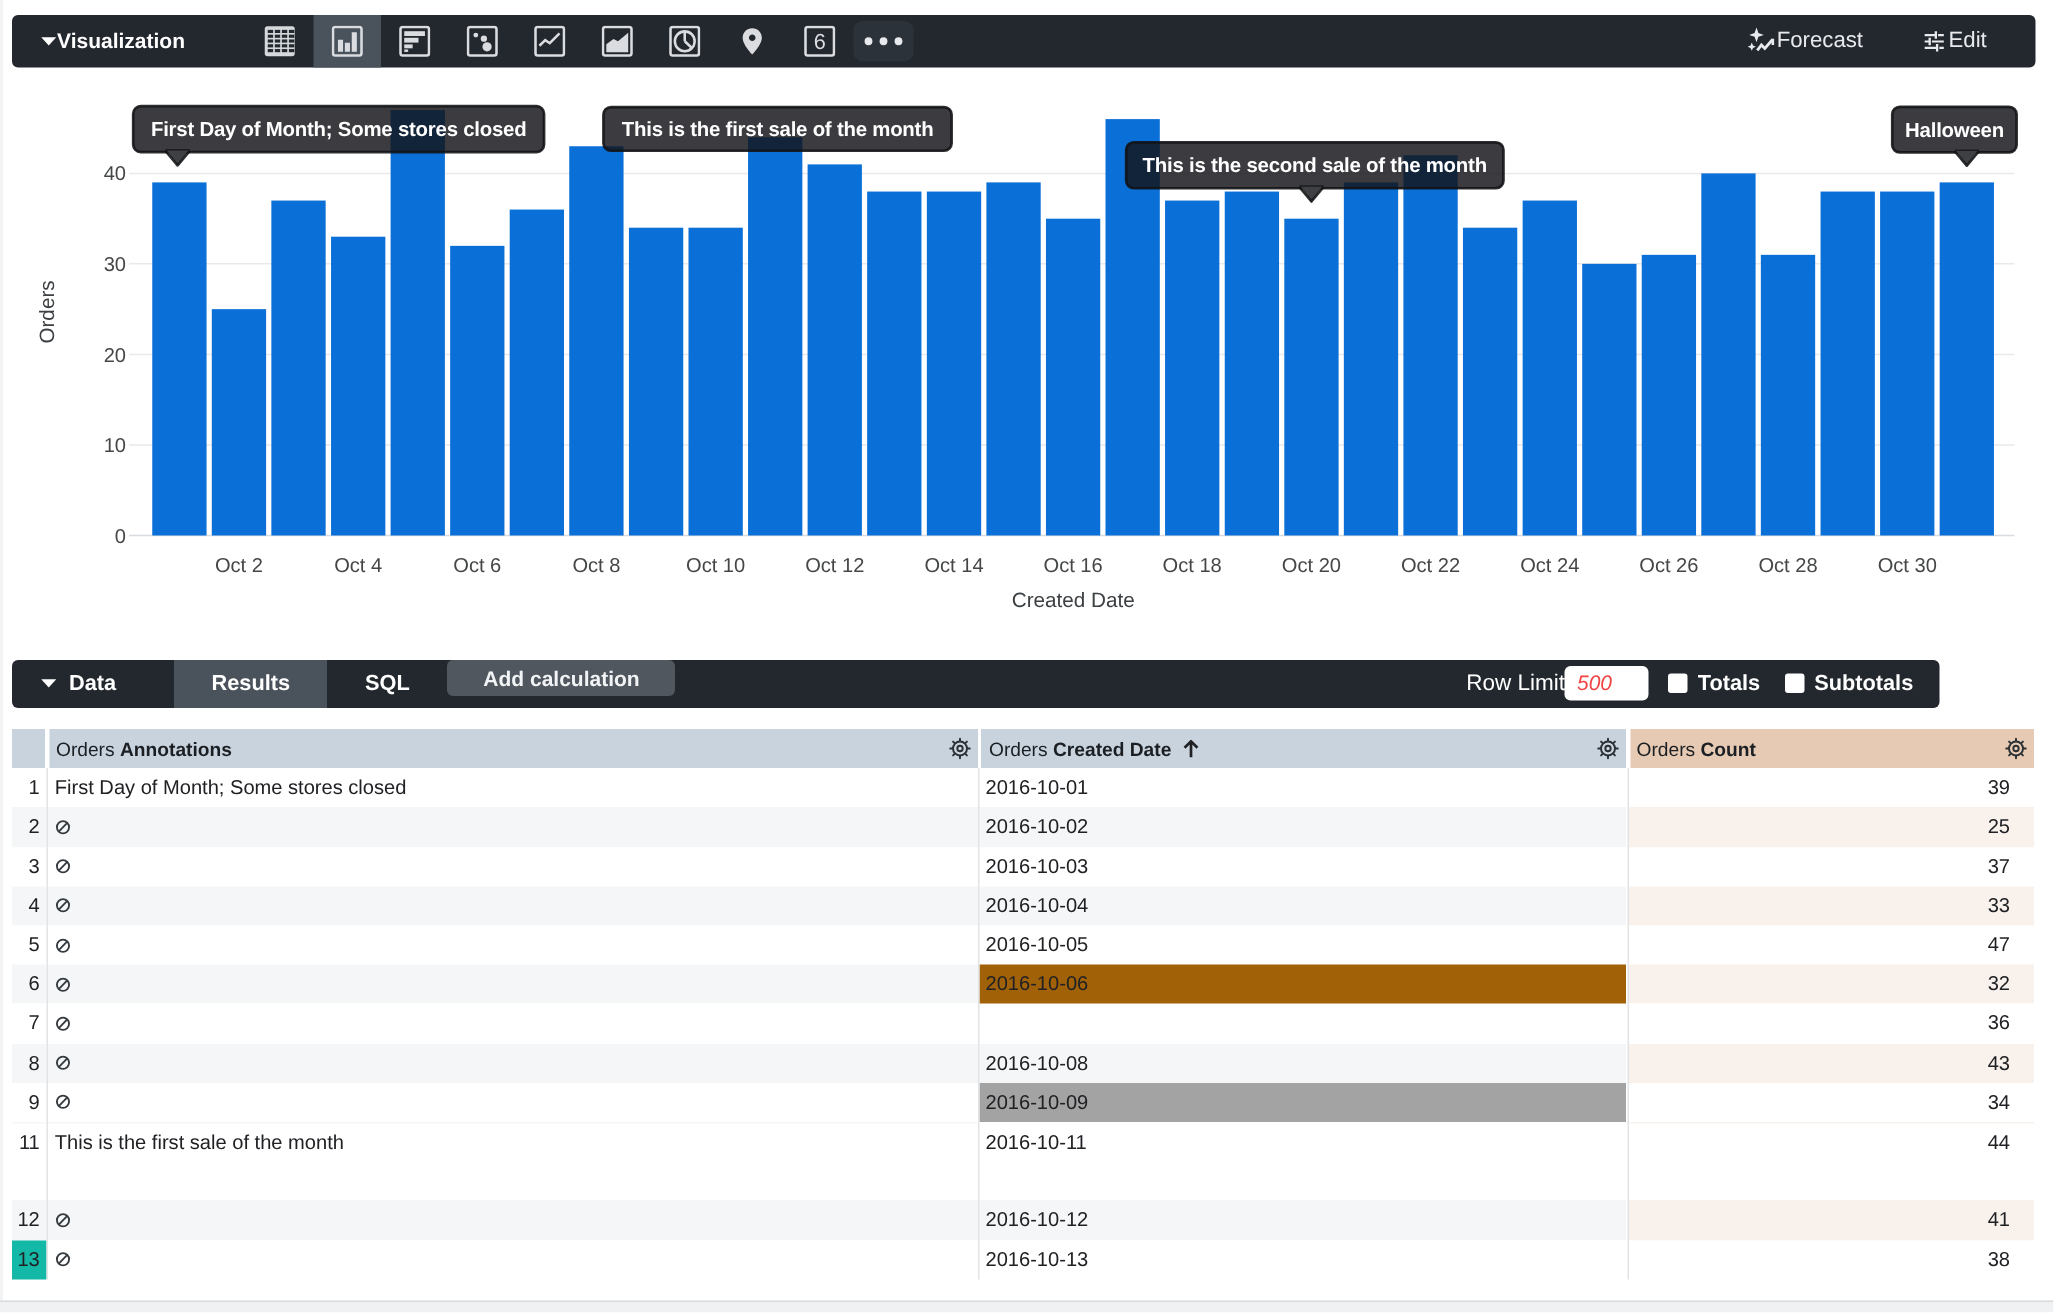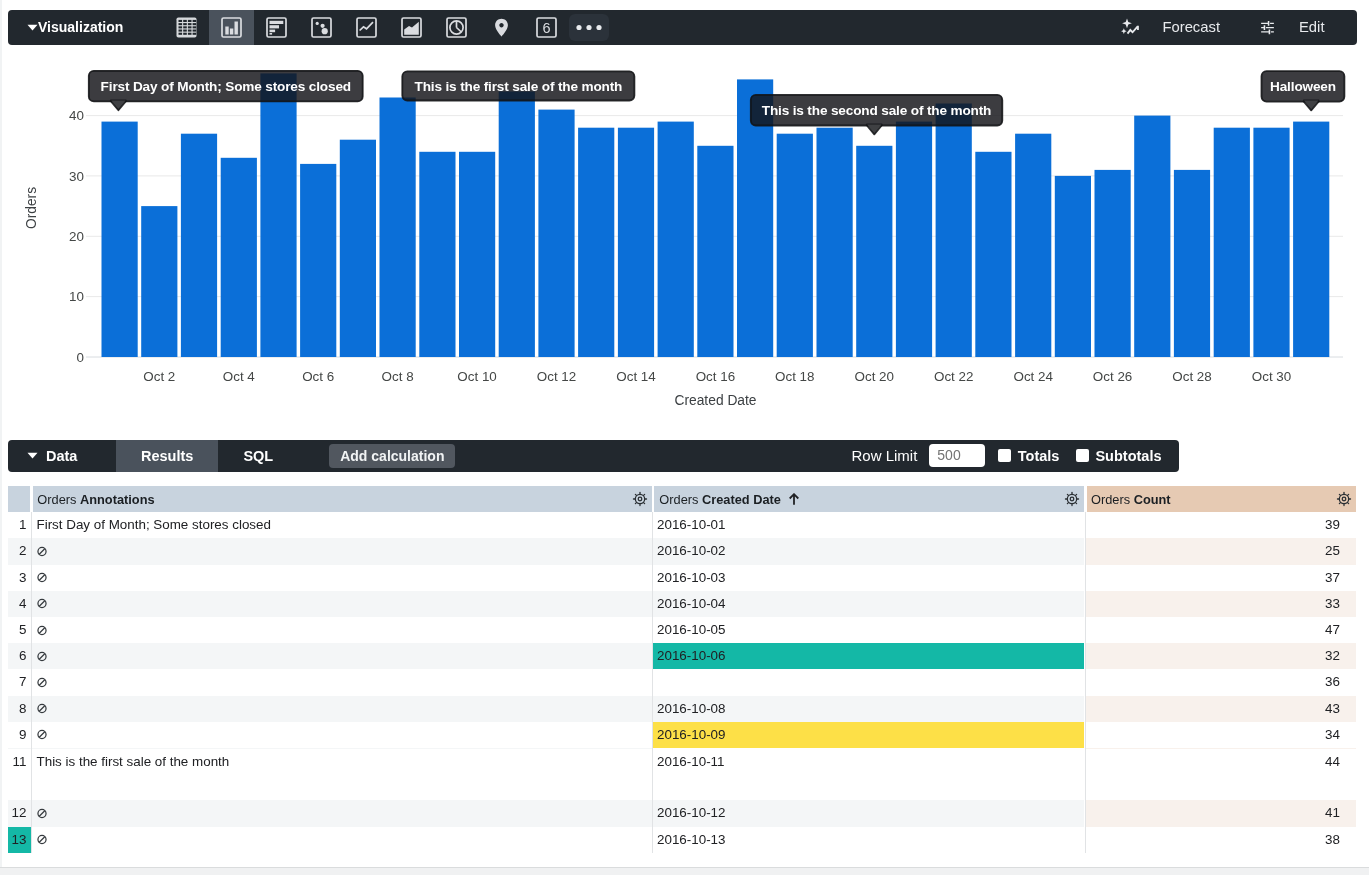--- a/index.html
+++ b/index.html
@@ -2,28 +2,28 @@
 <html><head><meta charset="utf-8"><style>
 * { margin:0; padding:0; box-sizing:border-box; }
 html,body { width:1369px; height:875px; background:#fff; font-family:"Liberation Sans",sans-serif; overflow:hidden; position:relative; }
 .abs { position:absolute; }
 .topbar { position:absolute; left:8px; top:10px; width:1348.5px; height:34.6px; background:#22282e; border-radius:4px; display:flex; align-items:center; }
 .topbar .vlab { display:flex; align-items:center; gap:0; margin-left:19px; color:#fff; font-weight:bold; font-size:14px; }
 .iconrow { display:flex; align-items:center; height:100%; margin-left:41px; }
 .ic { width:45px; height:100%; display:flex; align-items:center; justify-content:center; }
 .ic.sel { background:#4a525c; }
 .tb-right { margin-left:auto; display:flex; align-items:center; color:#e8eaed; font-size:14.8px; }
-.tb-btn { display:flex; align-items:center; gap:23px; }
-.databar { position:absolute; left:8px; top:440px; width:1171px; height:31.8px; background:#22282e; border-radius:4px; display:flex; align-items:center; color:#fff; }
+.tb-btn { display:flex; align-items:center; gap:1px; }
+.databar { position:absolute; left:8px; top:440px; width:1285px; height:31.8px; background:#22282e; border-radius:4px; display:flex; color:#fff; }
 .databar .dlab { display:flex; align-items:center; gap:8px; margin-left:19px; font-weight:bold; font-size:14.5px; width:89px; }
 .tab { height:100%; display:flex; align-items:center; padding:0 25px; font-weight:bold; font-size:14.5px; }
 .tab.sel { background:#4a525c; }
-.addcalc { margin-left:31px; background:#51575f; border-radius:4px; height:24px; display:flex; align-items:center; padding:0 11px; font-weight:bold; font-size:14px; color:#f1f3f4; }
+.addcalc { background:#51575f; border-radius:4px; height:24px; display:flex; align-items:center; padding:0 24px; font-weight:bold; font-size:14px; color:#f1f3f4; }
 .db-right { margin-left:auto; display:flex; align-items:center; margin-right:17.5px; font-size:15px; }
-.rl-input { width:56px; height:23px; background:#fff; border-radius:4px; margin-left:12px; color:#737373; font-size:14px; line-height:23px; padding-left:8px; }
+.rl-input { width:56px; height:23px; background:#fff; border-radius:4px; margin-left:0; color:#ef4444; font-size:14px; line-height:23px; padding-left:8px;font-style:italic; }
 .chk { width:13px; height:13px; background:#fff; border-radius:2px; margin-right:6.5px; }
 .db-right .bold { font-size:14.5px; }
 .bold { font-weight:bold; }
 .hdr { position:absolute; top:486.0px; height:26.2px; background:#c8d3de; color:#1b1f23; font-size:12.8px; display:flex; align-items:center; }
 .hcell-pad { padding-left:4.5px; }
 .gear { position:absolute; top:491.0px; }
 .tr { position:absolute; left:8px; width:1348px; height:26.2px; }
 .tr .c { position:absolute; top:0; height:26.2px; font-size:13.4px; color:#202124; line-height:26.2px; white-space:nowrap; overflow:hidden; }
 .tr .num { left:0; width:22.5px; text-align:right; padding-right:4px; }
 .tr .ann { left:23.5px; width:620px; padding-left:5px; }
@@ -351,21 +351,21 @@
       </svg></div>
     <div class="c date" style="background:#ffffff">2016-10-05</div>
     <div class="c cnt" style="background:#ffffff">47</div>
   </div>
 <div class="tr" style="top:643.2px;">
     <div class="c num" style="background:#f4f6f7">6</div>
     <div class="c ann" style="background:#f4f6f7"><svg width="10" height="11" viewBox="0 0 10 11" style="vertical-align:-1.5px">
         <circle cx="5" cy="5.5" r="4.05" fill="none" stroke="#363b3f" stroke-width="1.25"></circle>
         <line x1="2" y1="8.55" x2="8" y2="2.45" stroke="#363b3f" stroke-width="1.25"></line>
       </svg></div>
-    <div class="c date" style="background:#14b8a6">2016-10-06</div>
+    <div class="c date" style="background:#a16207">2016-10-06</div>
     <div class="c cnt" style="background:#f8f1ec">32</div>
   </div>
 <div class="tr" style="top:669.4px;">
     <div class="c num" style="background:#ffffff">7</div>
     <div class="c ann" style="background:#ffffff"><svg width="10" height="11" viewBox="0 0 10 11" style="vertical-align:-1.5px">
         <circle cx="5" cy="5.5" r="4.05" fill="none" stroke="#363b3f" stroke-width="1.25"></circle>
         <line x1="2" y1="8.55" x2="8" y2="2.45" stroke="#363b3f" stroke-width="1.25"></line>
       </svg></div>
     <div class="c cnt" style="background:#ffffff">36</div>
   </div>
@@ -377,21 +377,21 @@
       </svg></div>
     <div class="c date" style="background:#f4f6f7">2016-10-08</div>
     <div class="c cnt" style="background:#f8f1ec">43</div>
   </div>
 <div class="tr" style="top:721.8px;">
     <div class="c num" style="background:#ffffff">9</div>
     <div class="c ann" style="background:#ffffff"><svg width="10" height="11" viewBox="0 0 10 11" style="vertical-align:-1.5px">
         <circle cx="5" cy="5.5" r="4.05" fill="none" stroke="#363b3f" stroke-width="1.25"></circle>
         <line x1="2" y1="8.55" x2="8" y2="2.45" stroke="#363b3f" stroke-width="1.25"></line>
       </svg></div>
-    <div class="c date" style="background:#fde047">2016-10-09</div>
+    <div class="c date" style="background:#a3a3a3">2016-10-09</div>
     <div class="c cnt" style="background:#ffffff">34</div>
   </div>
 <div class="tr" style="top:748.0px;">
     <div class="c num" style="background:#f4f6f7">10</div>
     <div class="c ann" style="background:#f4f6f7"><svg width="10" height="11" viewBox="0 0 10 11" style="vertical-align:-1.5px">
         <circle cx="5" cy="5.5" r="4.05" fill="none" stroke="#363b3f" stroke-width="1.25"></circle>
         <line x1="2" y1="8.55" x2="8" y2="2.45" stroke="#363b3f" stroke-width="1.25"></line>
       </svg></div>
     <div class="c cnt" style="background:#f8f1ec">34</div>
   </div>

